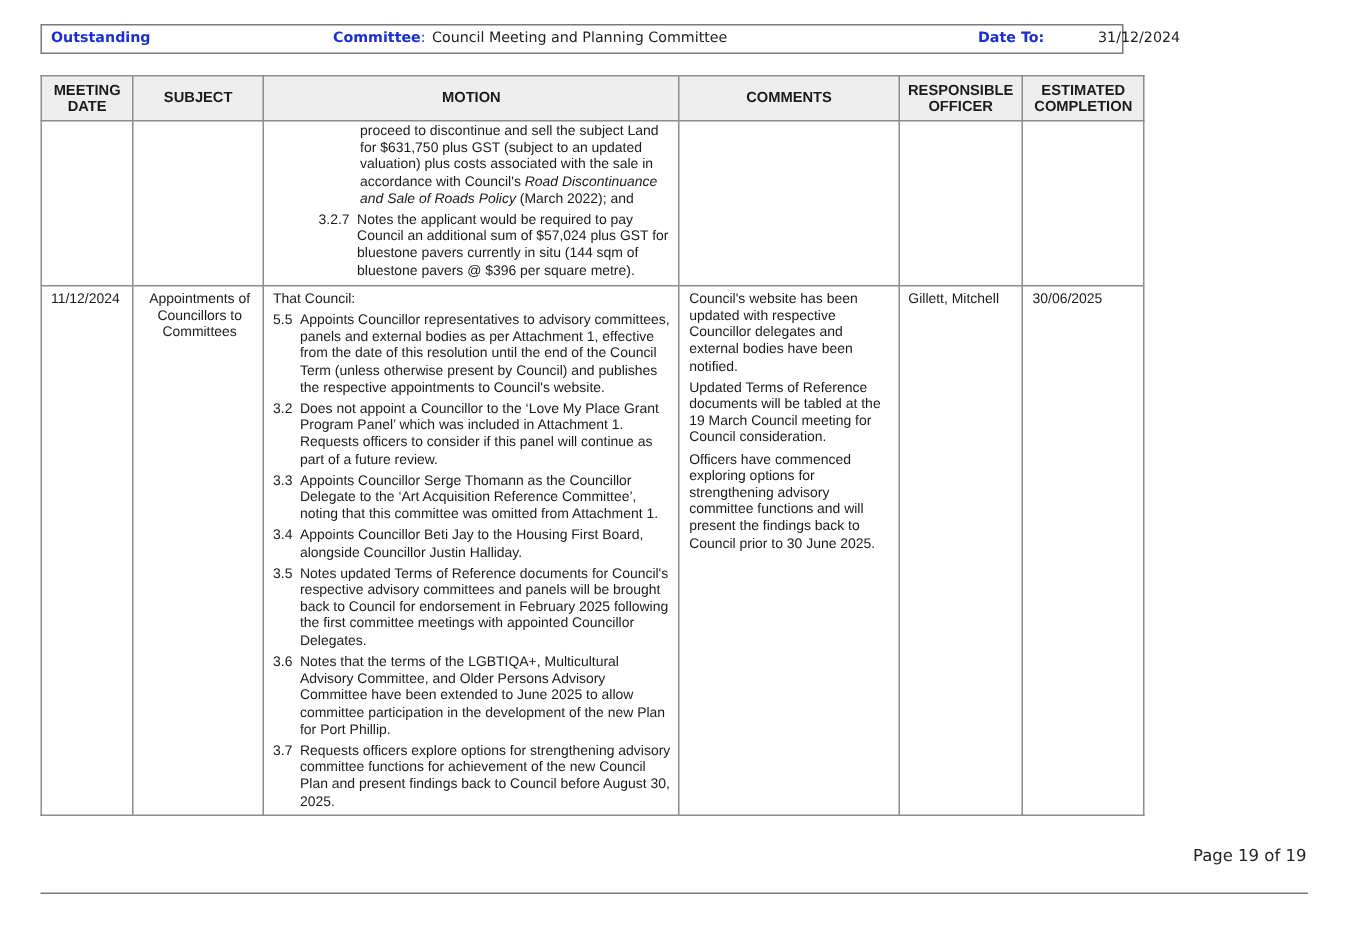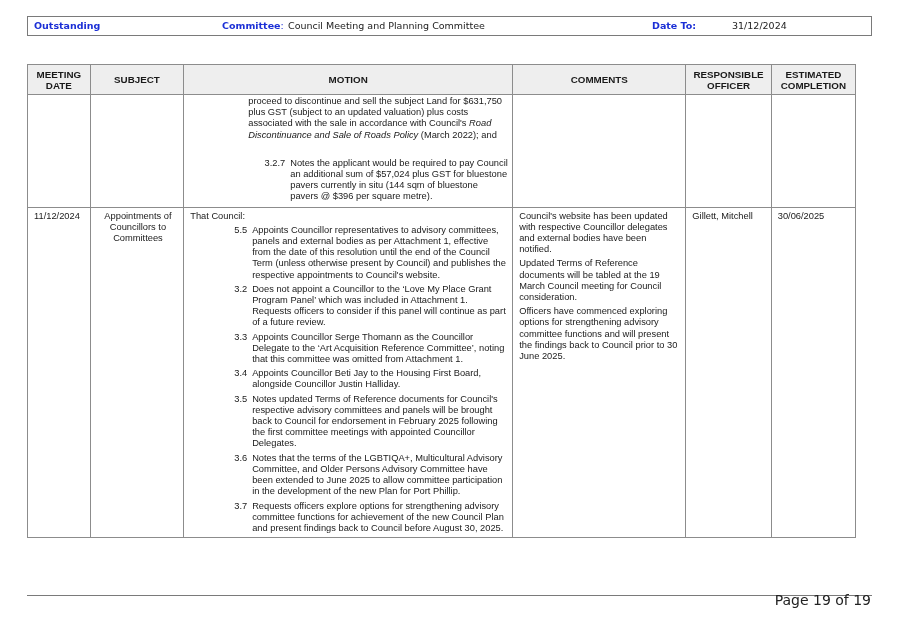--- a/index.html
+++ b/index.html
@@ -1,52 +1,52 @@
 <!DOCTYPE html>
 <html><head>
 <meta charset="utf-8">
 <style>
   html, body { margin: 0; padding: 0; background: #ffffff; }
   body { width: 898px; height: 627px; position: relative; overflow: hidden;
          font-family: "Liberation Sans", sans-serif; color: #1a1a1a; }
 
-  .top-bar { position: absolute; left: 27px; top: 16px; width: 845px; height: 20px;
+  .top-bar { position: absolute; left: 27px; top: 16px; width: 722px; height: 20px;
              border: 1px solid #7a7a7a; box-sizing: border-box;
              font-family: "DejaVu Sans", sans-serif; font-size: 9.5px; }
   .top-bar span { position: absolute; top: 3px; white-space: nowrap; }
   .tb-blue { color: #1b2fd6; font-weight: bold; }
   .tb-status { left: 6px; }
   .tb-committee-label { left: 194px; }
   .tb-committee-value { left: 260px; color: #222; }
   .tb-date-label { left: 624px; }
   .tb-date-value { left: 704px; color: #222; }
 
-  table.grid { position: absolute; left: 27px; top: 64px; width: 829px;
+  table.grid { position: absolute; left: 27px; top: 50px; width: 736px;
                border-collapse: collapse; font-size: 9.3px; line-height: 11.2px; }
   table.grid th, table.grid td { border: 1px solid #8c8c8c; vertical-align: top; }
   table.grid th { background: #eeeeee; font-weight: bold; text-align: center;
                   vertical-align: middle; height: 29px; font-size: 9.8px; line-height: 11px;
                   padding: 0 2px; }
   col.c-date { width: 63px; } col.c-subj { width: 95px; } col.c-motion { width: 339px; }
   col.c-comm { width: 179px; } col.c-resp { width: 86px; } col.c-est { width: 85px; }
 
   td.cell { padding: 3px 4px 3px 6px; }
   td.center { text-align: center; }
-  .item { display: flex; margin-bottom: 3px; margin-left: 44px; }
+  .item { display: flex; margin-bottom: 3px; }
   .item .num { flex: 0 0 auto; margin-right: 5px; }
   .item .txt { flex: 1; }
-  .cont { padding-left: 58px; margin-bottom: 17px; }
+  .cont { padding-left: 58px; margin-bottom: 3px; }
   .cont-item .num { width: 27px; text-align: right; margin-left: 24px; }
   .p { margin-bottom: 3px; }
   .intro { margin-bottom: 3px; }
 
   .footer-line { position: absolute; left: 27px; top: 595px; width: 845px; height: 0;
                  border-top: 1px solid #7a7a7a; }
-  .page-num { position: absolute; right: 27px; top: 592px; font-family: "DejaVu Sans", sans-serif;
-              font-size: 14px; color: #222; }
+  .page-num { position: absolute; right: 27px; top: 564px; font-family: "DejaVu Sans", sans-serif;
+              font-size: 11px; color: #222; }
 </style>
 </head>
 <body>
 
 <div class="top-bar">
   <span class="tb-blue tb-status">Outstanding</span>
   <span class="tb-committee-label"><span class="tb-blue" style="position:static">Committee</span><span style="position:static;color:#1b2fd6">:</span></span>
   <span class="tb-committee-value">Council Meeting and Planning Committee</span>
   <span class="tb-blue tb-date-label">Date To:</span>
   <span class="tb-date-value">31/12/2024</span>

